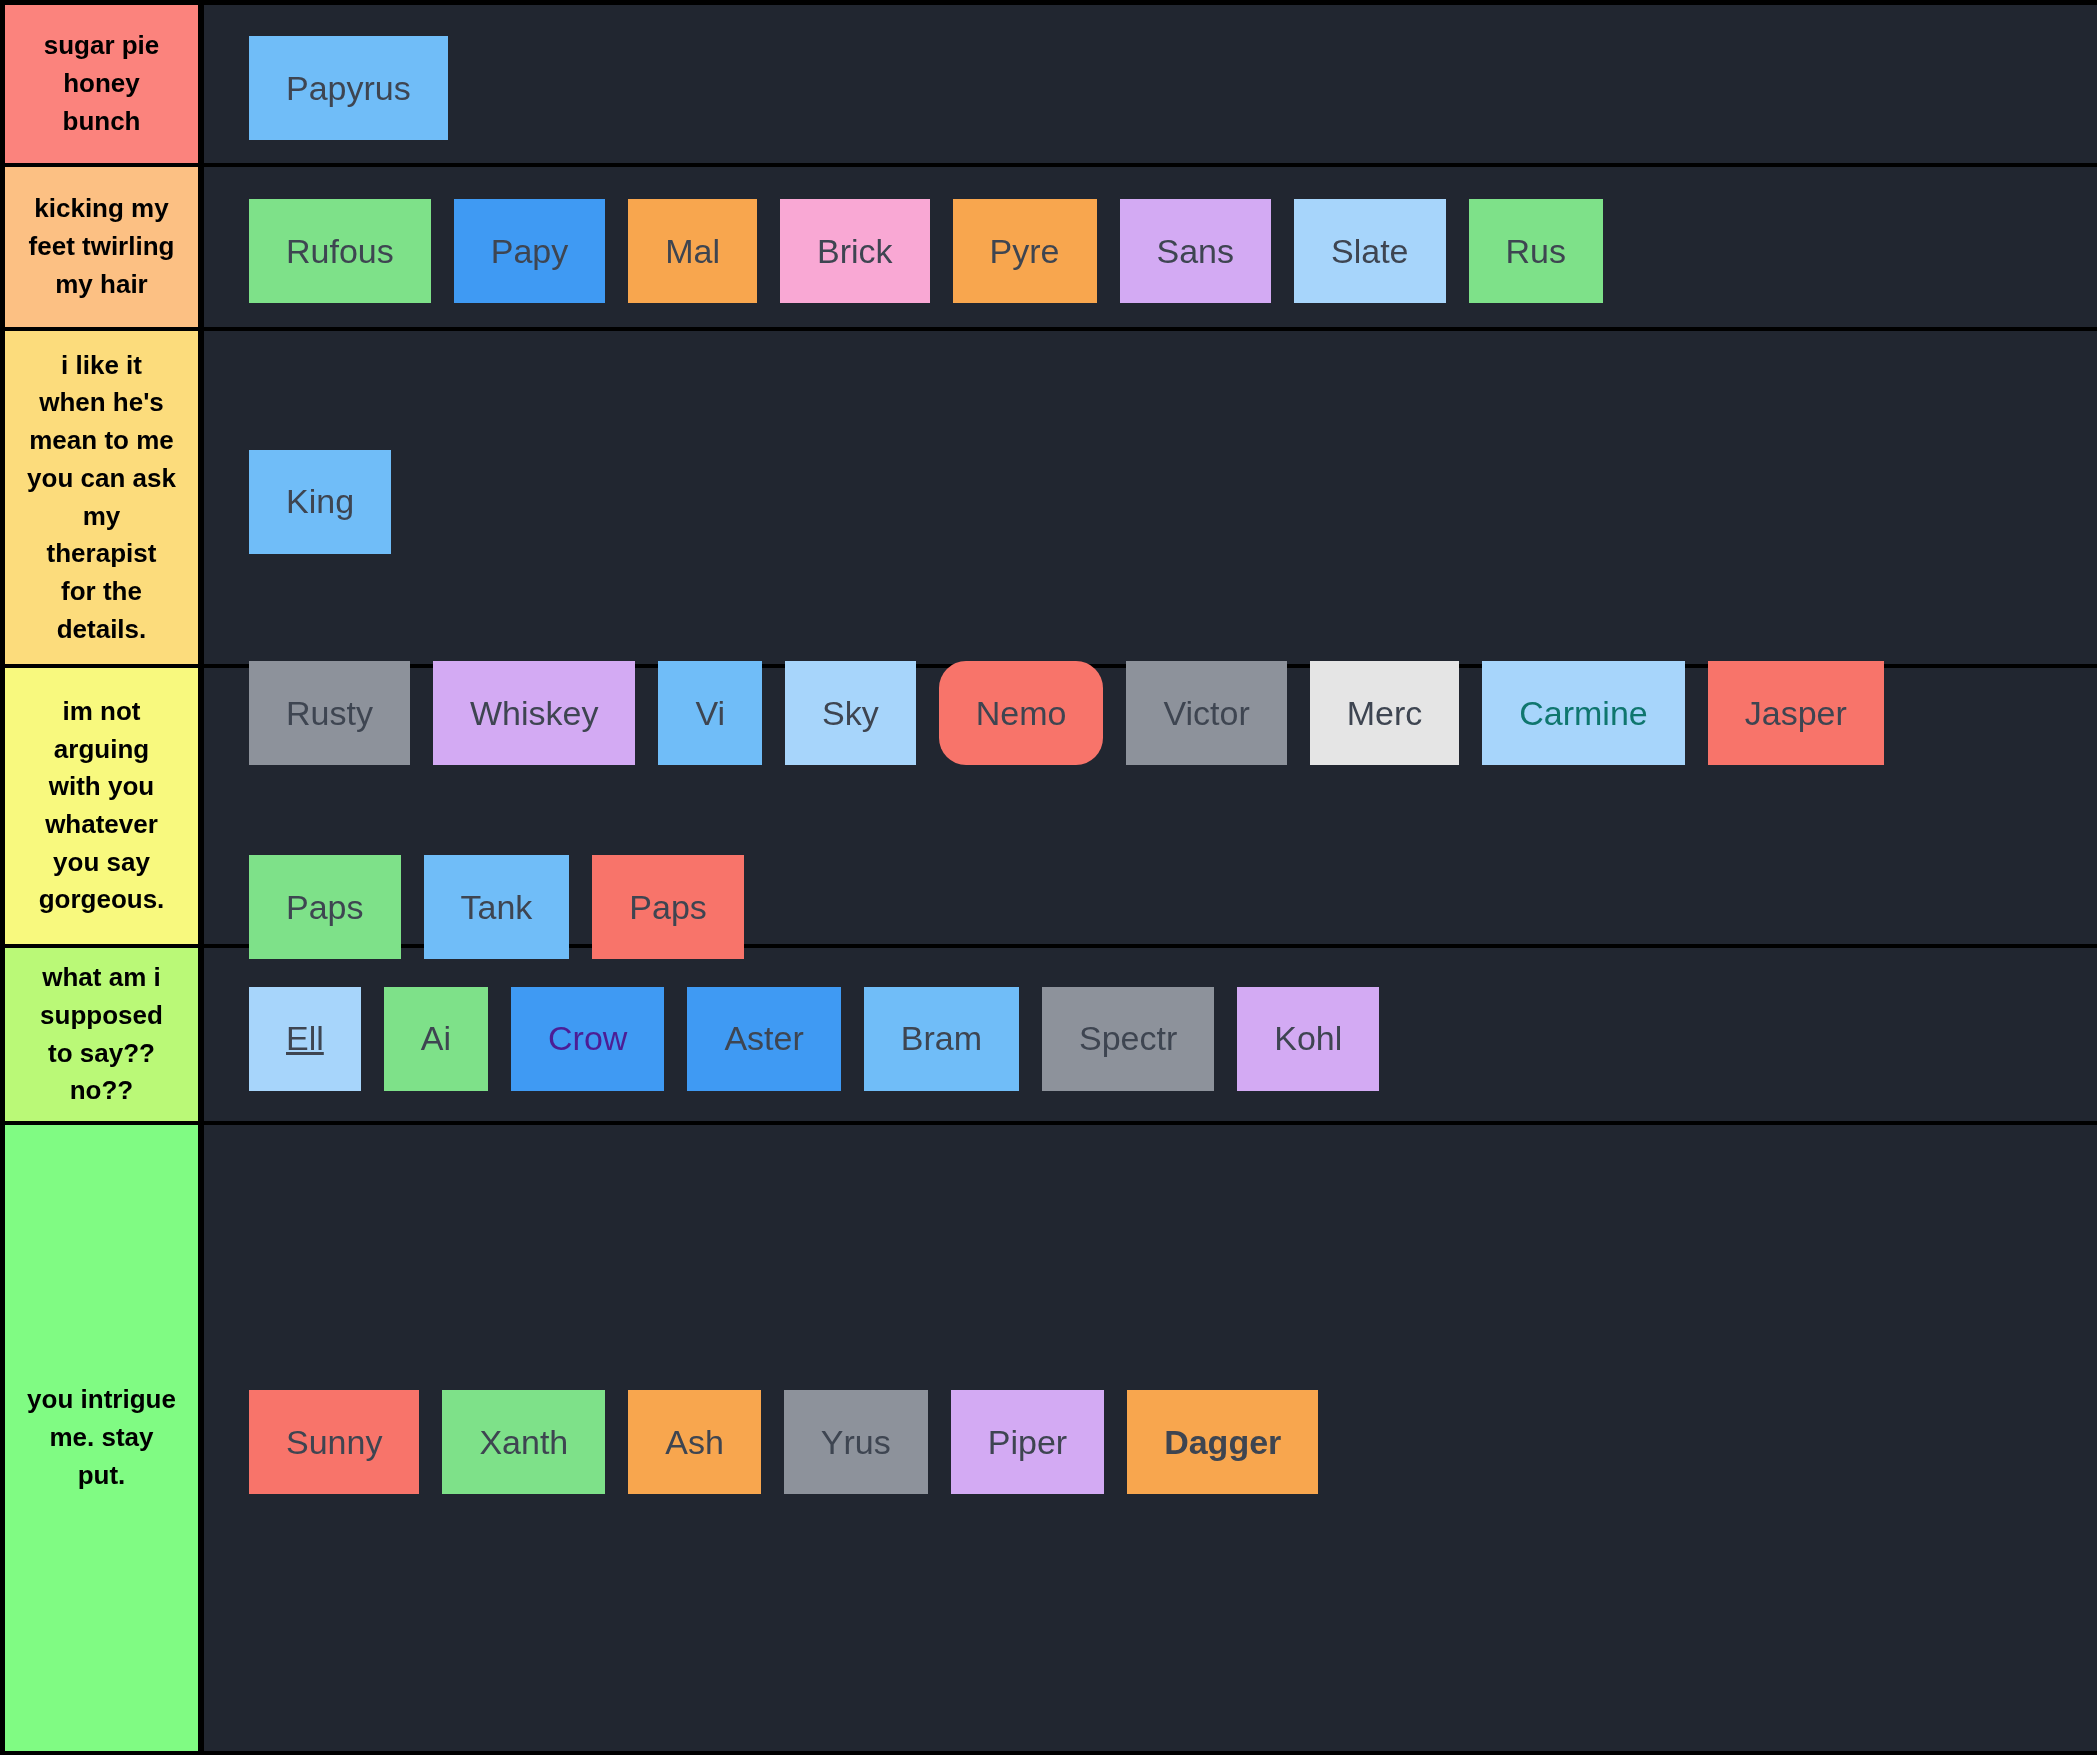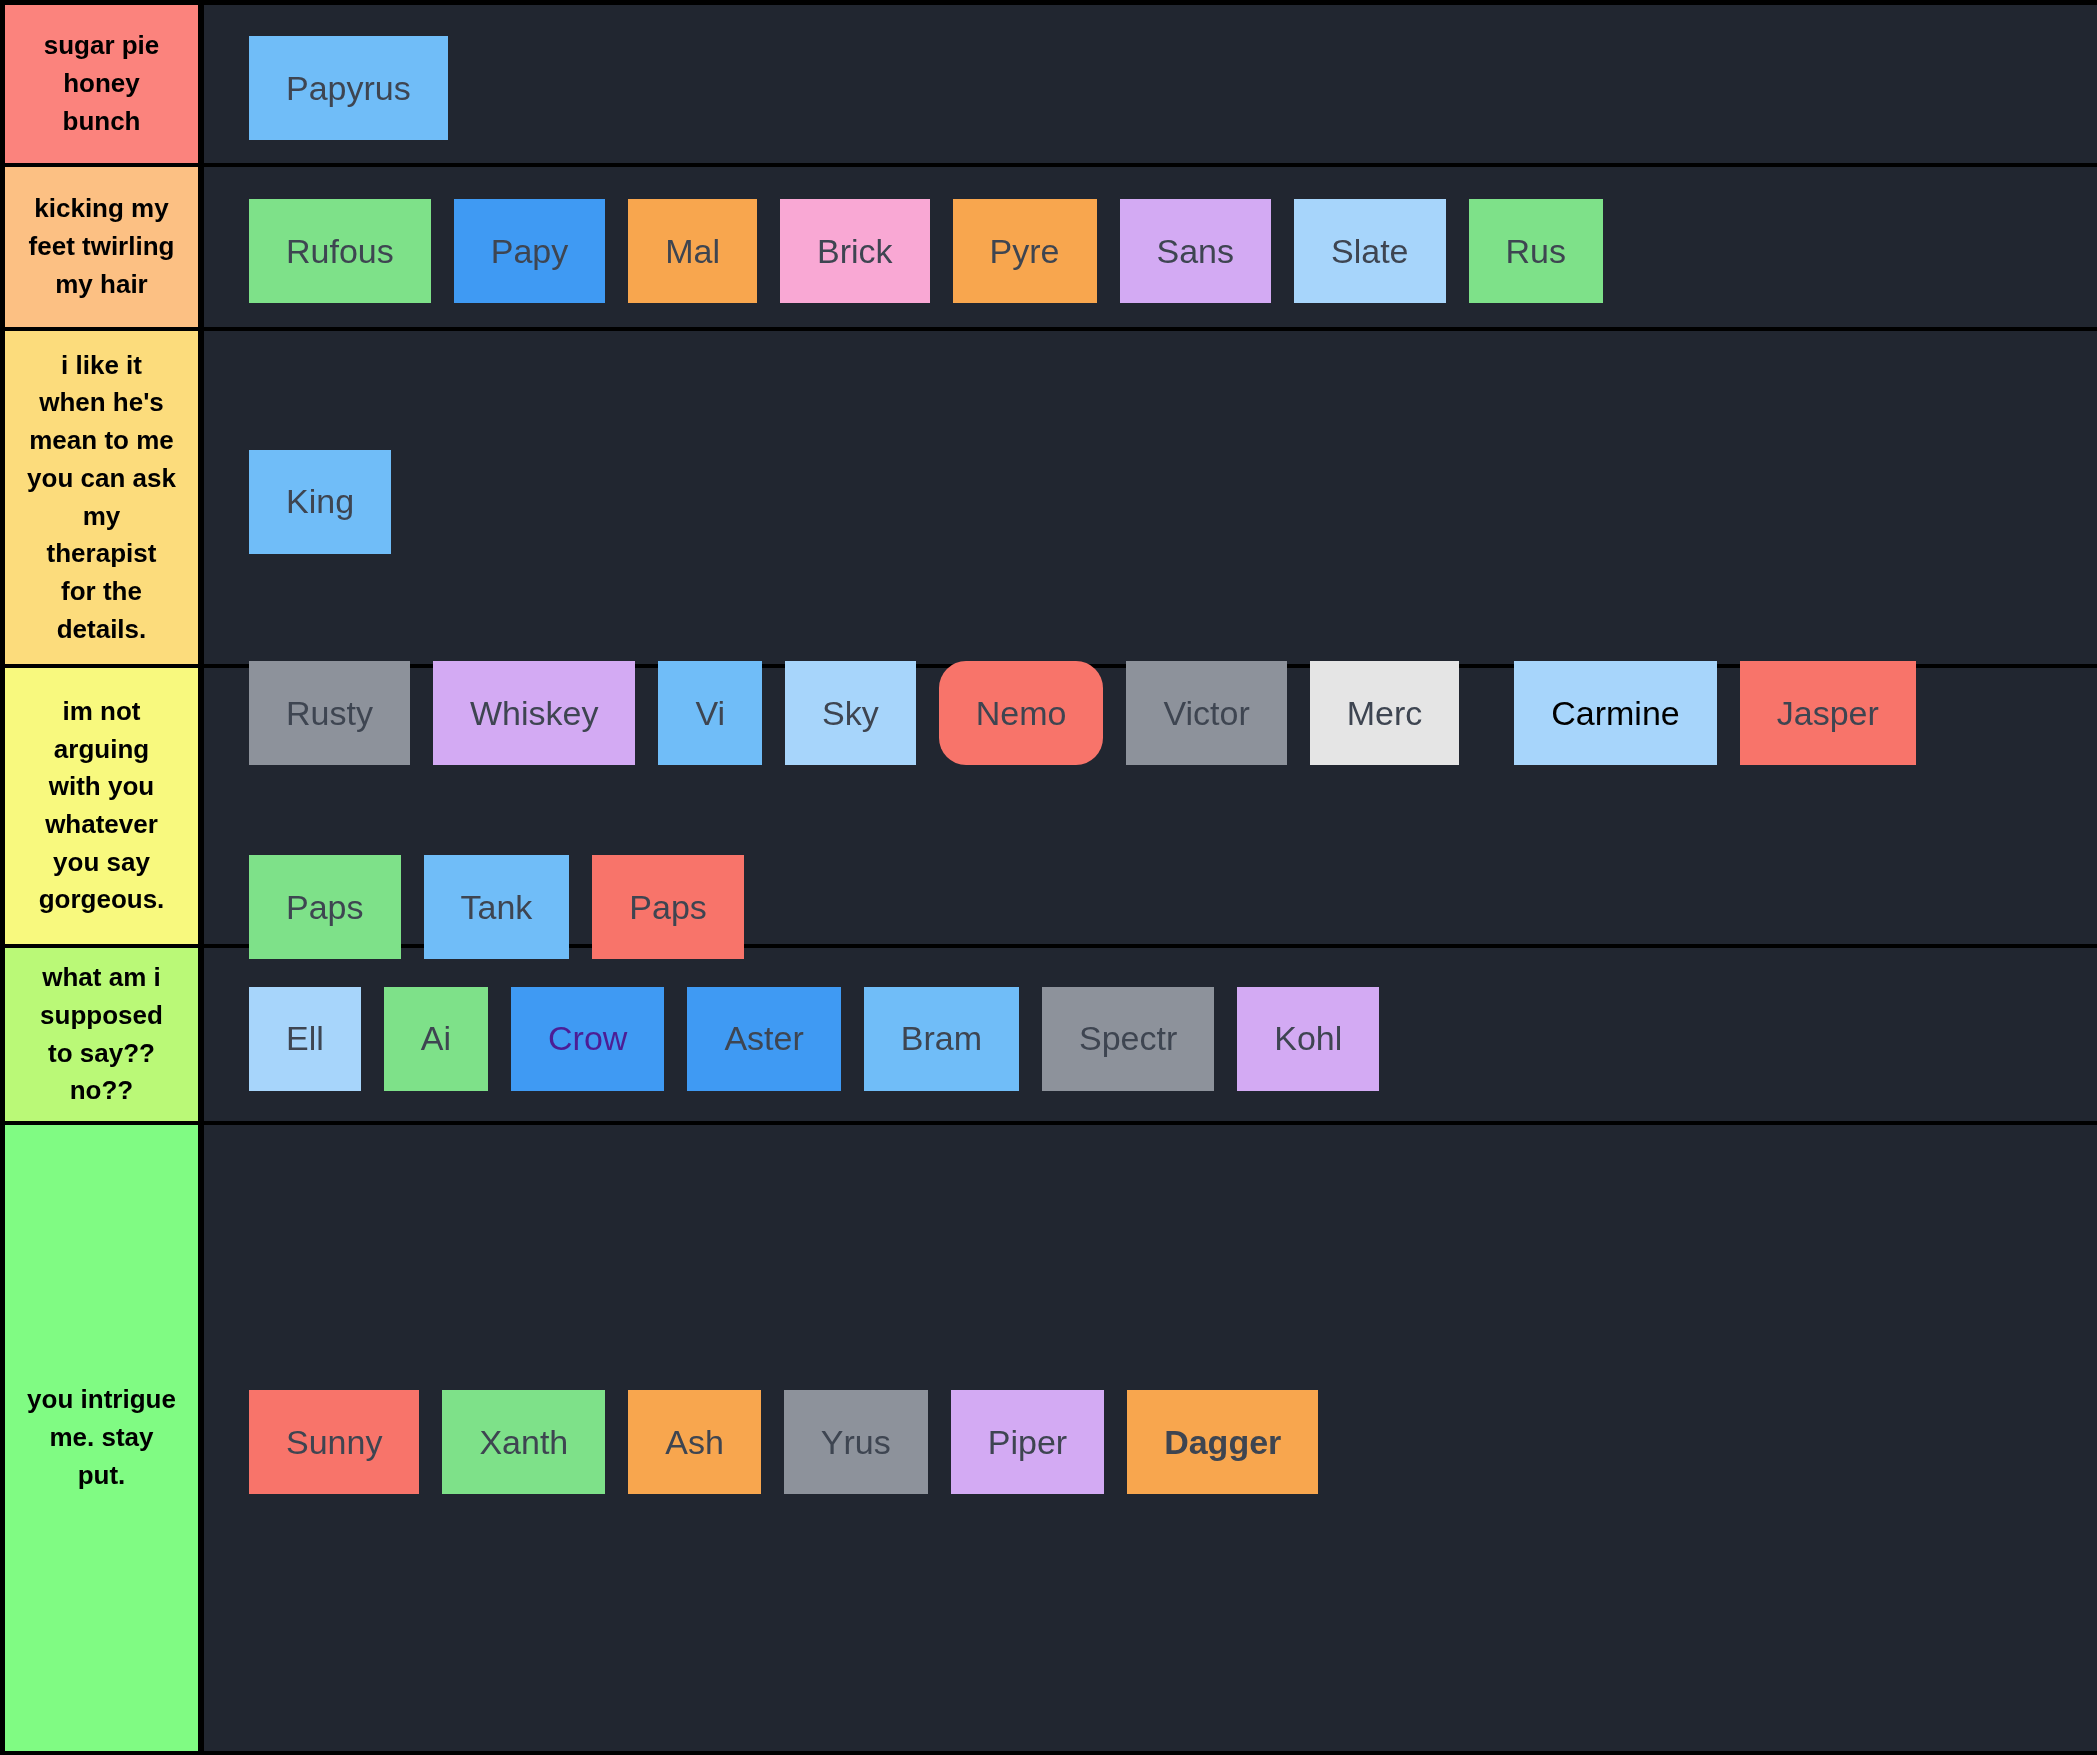--- a/index.html
+++ b/index.html
@@ -126,35 +126,35 @@
 you say
 gorgeous.</div>
       <div class="tier-items">
         <div class="item" style="background: rgb(141, 146, 155); color: rgb(62, 69, 81);">Rusty</div>
         <div class="item" style="background: rgb(211, 170, 243); color: rgb(62, 69, 81);">Whiskey</div>
         <div class="item" style="background: rgb(112, 189, 248); color: rgb(62, 69, 81);">Vi</div>
         <div class="item" style="background: rgb(167, 213, 251); color: rgb(62, 69, 81);">Sky</div>
         <div class="item" style="background: rgb(248, 116, 106); color: rgb(62, 69, 81); border-radius: 27px;">Nemo</div>
         <div class="item" style="background: rgb(141, 146, 155); color: rgb(62, 69, 81);">Victor</div>
         <div class="item" style="background: #e5e5e5; color: rgb(62, 69, 81);">Merc</div>
-        <div class="item" style="background: rgb(167, 213, 251); color: #000000; margin-left: 32px;">Carmine</div>
+        <div class="item" style="background: rgb(167, 213, 251); color: #0f766e;">Carmine</div>
         <div class="item" style="background: rgb(248, 116, 106); color: rgb(62, 69, 81);">Jasper</div>
         <div class="flex-break"></div>
         <div class="item" style="background: rgb(126, 225, 137); color: rgb(62, 69, 81);">Paps</div>
         <div class="item" style="background: rgb(112, 189, 248); color: rgb(62, 69, 81);">Tank</div>
         <div class="item" style="background: rgb(248, 116, 106); color: rgb(62, 69, 81);">Paps</div>
       </div>
     </div>
     <div class="tier-row">
       <div class="tier-label" style="background: rgb(186, 249, 119);">what am i
 supposed
 to say??
 no??</div>
       <div class="tier-items">
-        <div class="item" style="background: rgb(167, 213, 251); color: rgb(62, 69, 81);">Ell</div>
+        <div class="item" style="background: rgb(167, 213, 251); color: rgb(62, 69, 81); text-decoration: underline;">Ell</div>
         <div class="item" style="background: rgb(126, 225, 137); color: rgb(62, 69, 81);">Ai</div>
         <div class="item" style="background: rgb(63, 154, 243); color: #4c1d95;">Crow</div>
         <div class="item" style="background: rgb(63, 154, 243); color: rgb(62, 69, 81);">Aster</div>
         <div class="item" style="background: rgb(112, 189, 248); color: rgb(62, 69, 81);">Bram</div>
         <div class="item" style="background: rgb(141, 146, 155); color: rgb(62, 69, 81);">Spectr</div>
         <div class="item" style="background: rgb(211, 170, 243); color: rgb(62, 69, 81);">Kohl</div>
       </div>
     </div>
     <div class="tier-row">
       <div class="tier-label" style="background: rgb(128, 251, 131);">you intrigue

